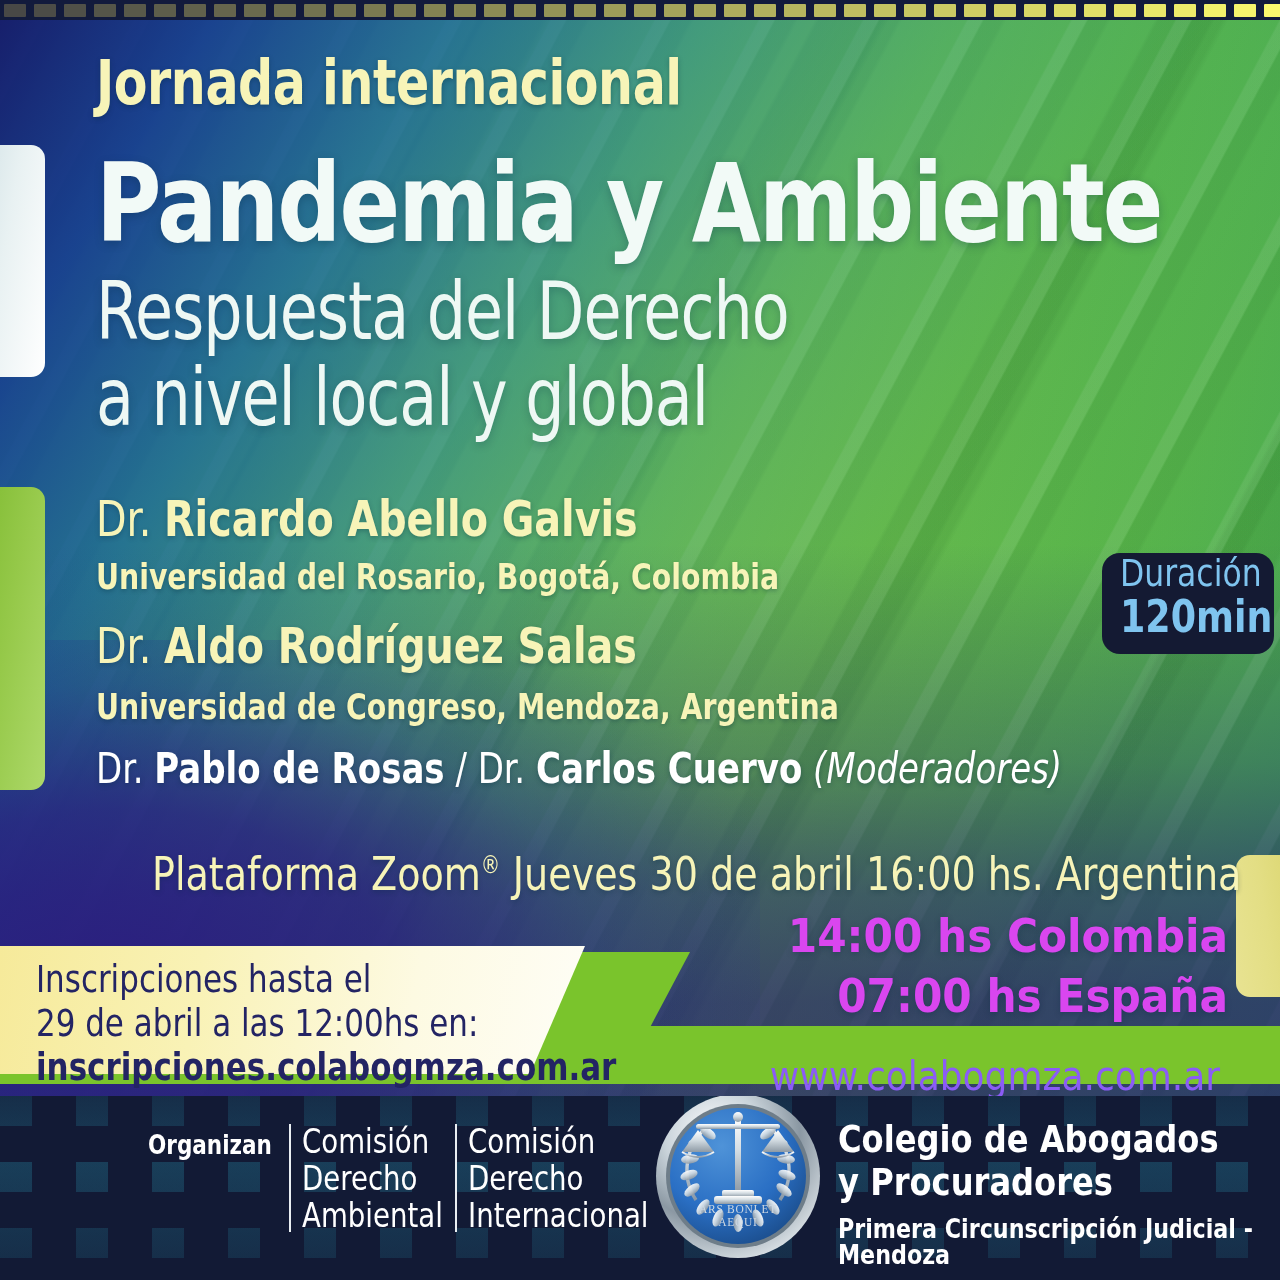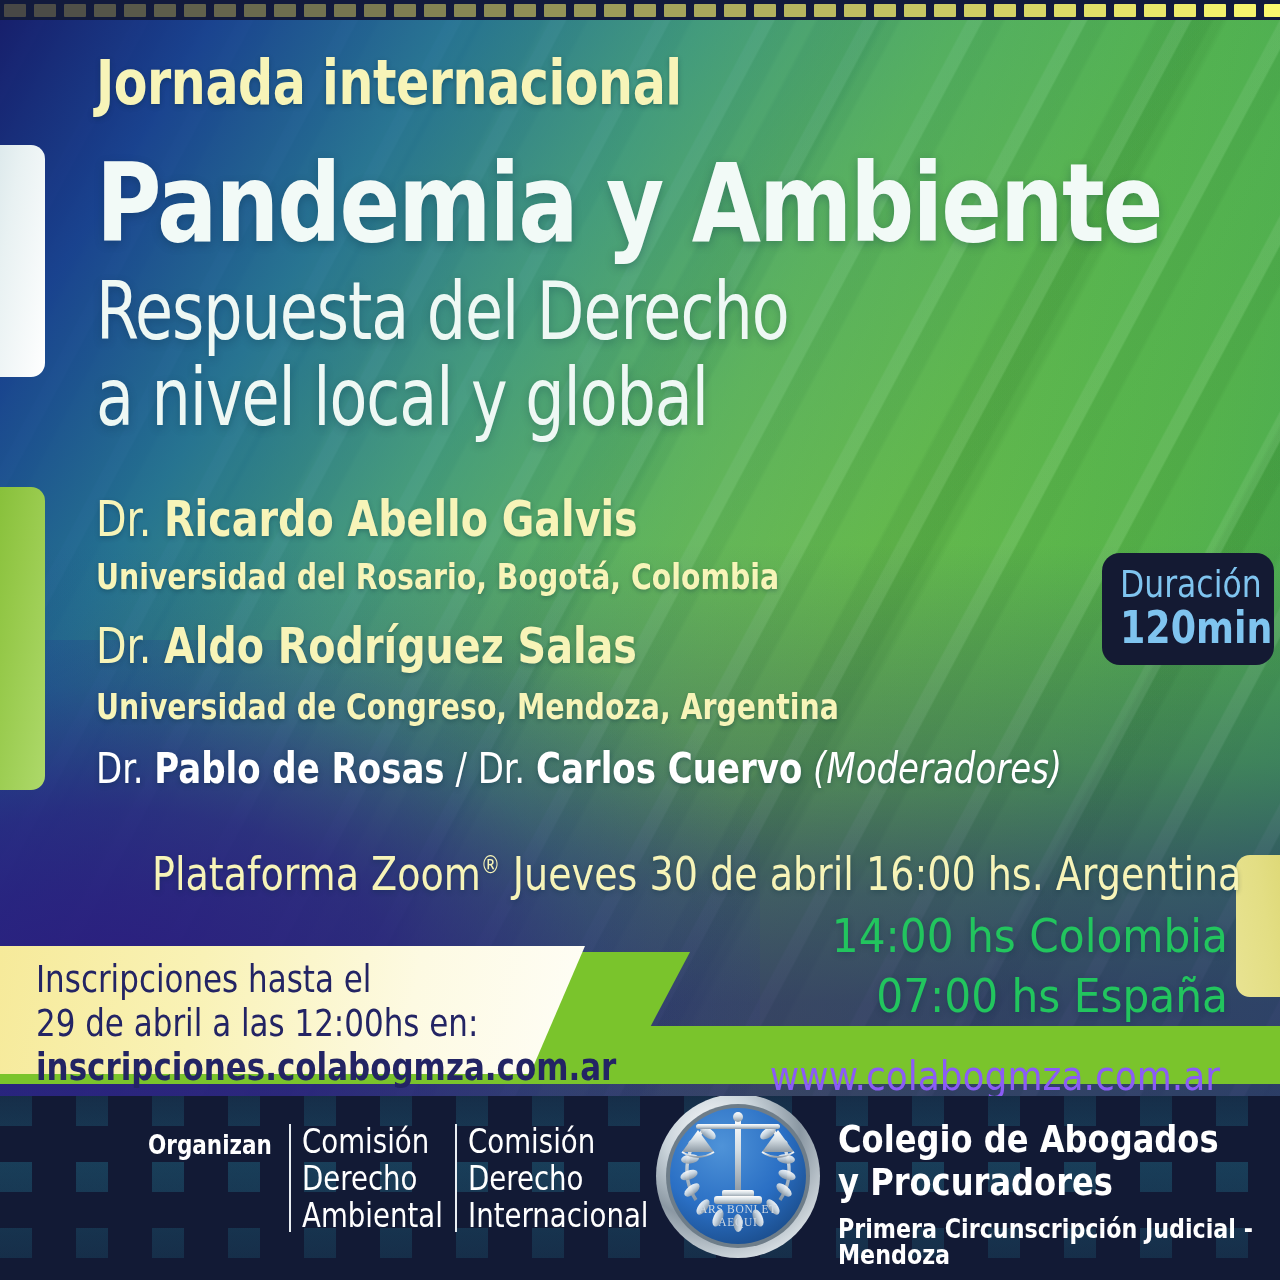--- a/index.html
+++ b/index.html
@@ -151,21 +151,21 @@
     transform:scaleX(0.90);transform-origin:left center;
     text-shadow:0 2px 6px rgba(0,40,60,0.35);
     white-space:nowrap;
   }
   .moderators b{font-weight:700;}
   .moderators i{font-style:italic;}
 
   
   .duration{
     position:absolute;right:6px;top:553px;
-    width:172px;padding:12px 16px 14px 18px;box-sizing:border-box;
+    width:172px;padding:1px 16px 14px 18px;box-sizing:border-box;
     background:#141a33;border-radius:18px;
     text-align:left;
   }
   .duration .d-label{
     font-size:38px;line-height:1.05;color:#7fc4ef;font-weight:400;
     font-family:"DejaVu Sans Condensed","Liberation Sans Narrow","Liberation Sans",sans-serif;
     transform:scaleX(0.92);transform-origin:left center;display:block;
   }
   .duration .d-value{
     font-size:44px;line-height:1.05;color:#7fc4ef;font-weight:700;
@@ -179,21 +179,21 @@
     font-size:47px;line-height:1;color:#f7f4b8;font-weight:400;
     font-family:"DejaVu Sans Condensed","Liberation Sans Narrow","Liberation Sans",sans-serif;
     transform:scaleX(0.90);transform-origin:left center;
     text-shadow:0 2px 6px rgba(0,40,60,0.30);
     white-space:nowrap;
   }
   .platform sup{font-size:24px;vertical-align:super;}
   .platform .when{margin-left:14px;}
   .sched2,.sched3{
     position:absolute;right:52px;
-    font-size:47px;line-height:1;color:#22c55e;font-weight:400;
+    font-size:47px;line-height:1;color:#d946ef;font-weight:700;
     font-family:"DejaVu Sans Condensed","Liberation Sans Narrow","Liberation Sans",sans-serif;
     text-shadow:0 2px 6px rgba(0,40,60,0.30);
     white-space:nowrap;text-align:right;
   }
   .sched2{top:912px;} .sched3{top:972px;}
 
   
   .green-angle{
     position:absolute;left:0;top:952px;width:800px;height:132px;
     background:#7ac42c;

